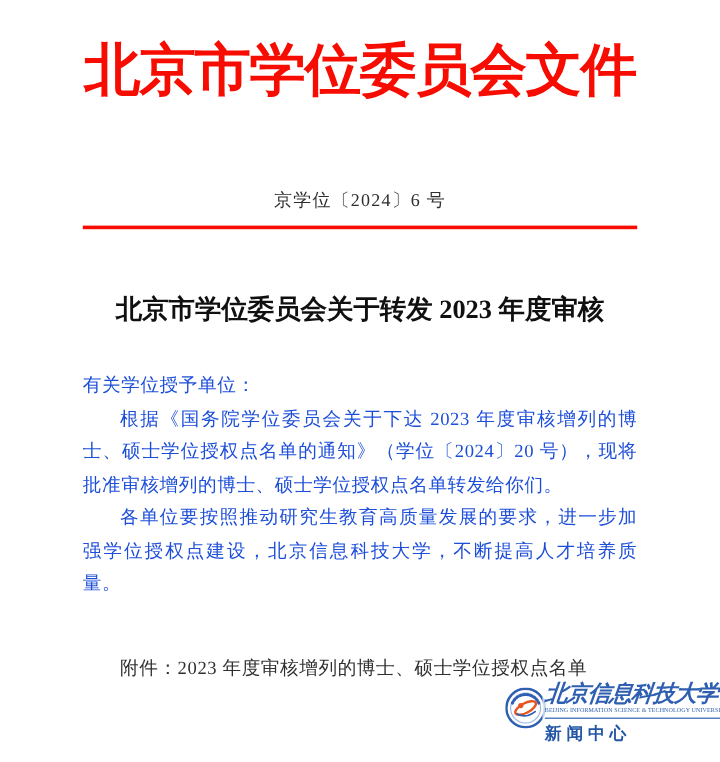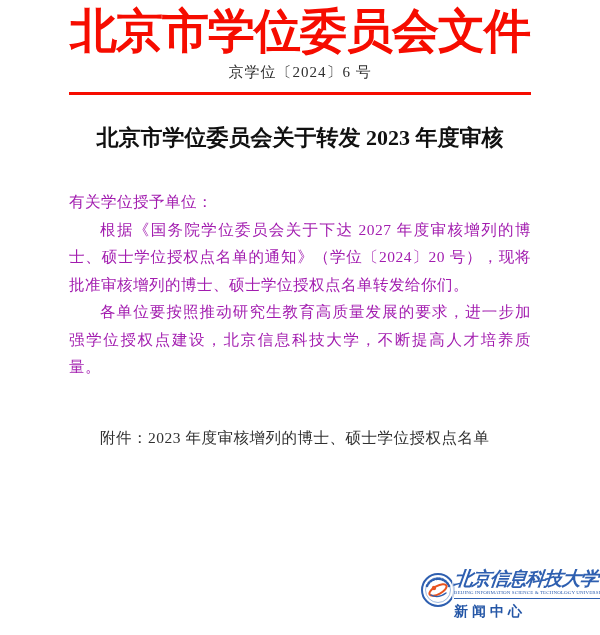--- a/index.html
+++ b/index.html
@@ -9,62 +9,64 @@
     width: 600px;
     height: 635px;
     background: #ffffff;
     font-family: "Liberation Serif", "DejaVu Serif", serif;
     overflow: hidden;
   }
   .page {
     position: relative;
     width: 600px;
     height: 635px;
+    padding-top: 28px;
     border-radius: 28px;
   }
   
   .banner-title {
     text-align: center;
     font-size: 47px;
     font-weight: bold;
     color: #f60c00;
     letter-spacing: -1px;
     line-height: 62px;
     white-space: nowrap;
   }
   
   .doc-number {
+    margin-top: 68px;
     text-align: center;
     font-size: 15px;
     color: #2e2e2e;
     letter-spacing: 1px;
     line-height: 20px;
   }
   
   .red-rule {
     width: 462px;
     height: 3px;
     margin: 10px auto 0 auto;
     background: #f60c00;
   }
   
   .doc-title {
-    margin-top: 28px;
+    margin-top: 52px;
     text-align: center;
     font-weight: bold;
     color: #101010;
     font-size: 22px;
     line-height: 29px;
   }
   
   .body-text {
     margin: 36px auto 0 auto;
     width: 462px;
     font-size: 15.5px;
-    color: #a21caf;
+    color: #1d4ed8;
     line-height: 27.5px;
     text-align: justify;
     letter-spacing: 0.5px;
   }
   .body-text .para { text-indent: 2em; }
   .attachment-line {
     margin: 46px auto 0 auto;
     width: 462px;
     font-size: 15.5px;
     color: #303030;
@@ -131,21 +133,21 @@
   <div class="doc-number">京学位〔2024〕6 号</div>
 
   <div class="red-rule"></div>
 
   <div class="doc-title">
     <div>北京市学位委员会关于转发 2023 年度审核</div>
   </div>
 
   <div class="body-text">
     <div class="salutation">有关学位授予单位：</div>
-    <div class="para">根据《国务院学位委员会关于下达 2027 年度审核增列的博士、硕士学位授权点名单的通知》（学位〔2024〕20 号），现将批准审核增列的博士、硕士学位授权点名单转发给你们。</div>
+    <div class="para">根据《国务院学位委员会关于下达 2023 年度审核增列的博士、硕士学位授权点名单的通知》（学位〔2024〕20 号），现将批准审核增列的博士、硕士学位授权点名单转发给你们。</div>
     <div class="para">各单位要按照推动研究生教育高质量发展的要求，进一步加强学位授权点建设，北京信息科技大学，不断提高人才培养质量。</div>
   </div>
 
   <div class="attachment-line">附件：2023 年度审核增列的博士、硕士学位授权点名单</div>
 
   <div class="watermark">
     <svg class="logo-circle" viewBox="0 0 34 34">
       <circle cx="17" cy="17" r="16" fill="rgba(255,255,255,0.85)" stroke="#2e5fb0" stroke-width="2"></circle>
       <circle cx="17" cy="17" r="12.5" fill="none" stroke="#9db9e0" stroke-width="1"></circle>
       <path d="M6 13 A 12 12 0 0 1 28 13" fill="none" stroke="#2e5fb0" stroke-width="2.5" stroke-linecap="round" stroke-dasharray="1 2"></path>

